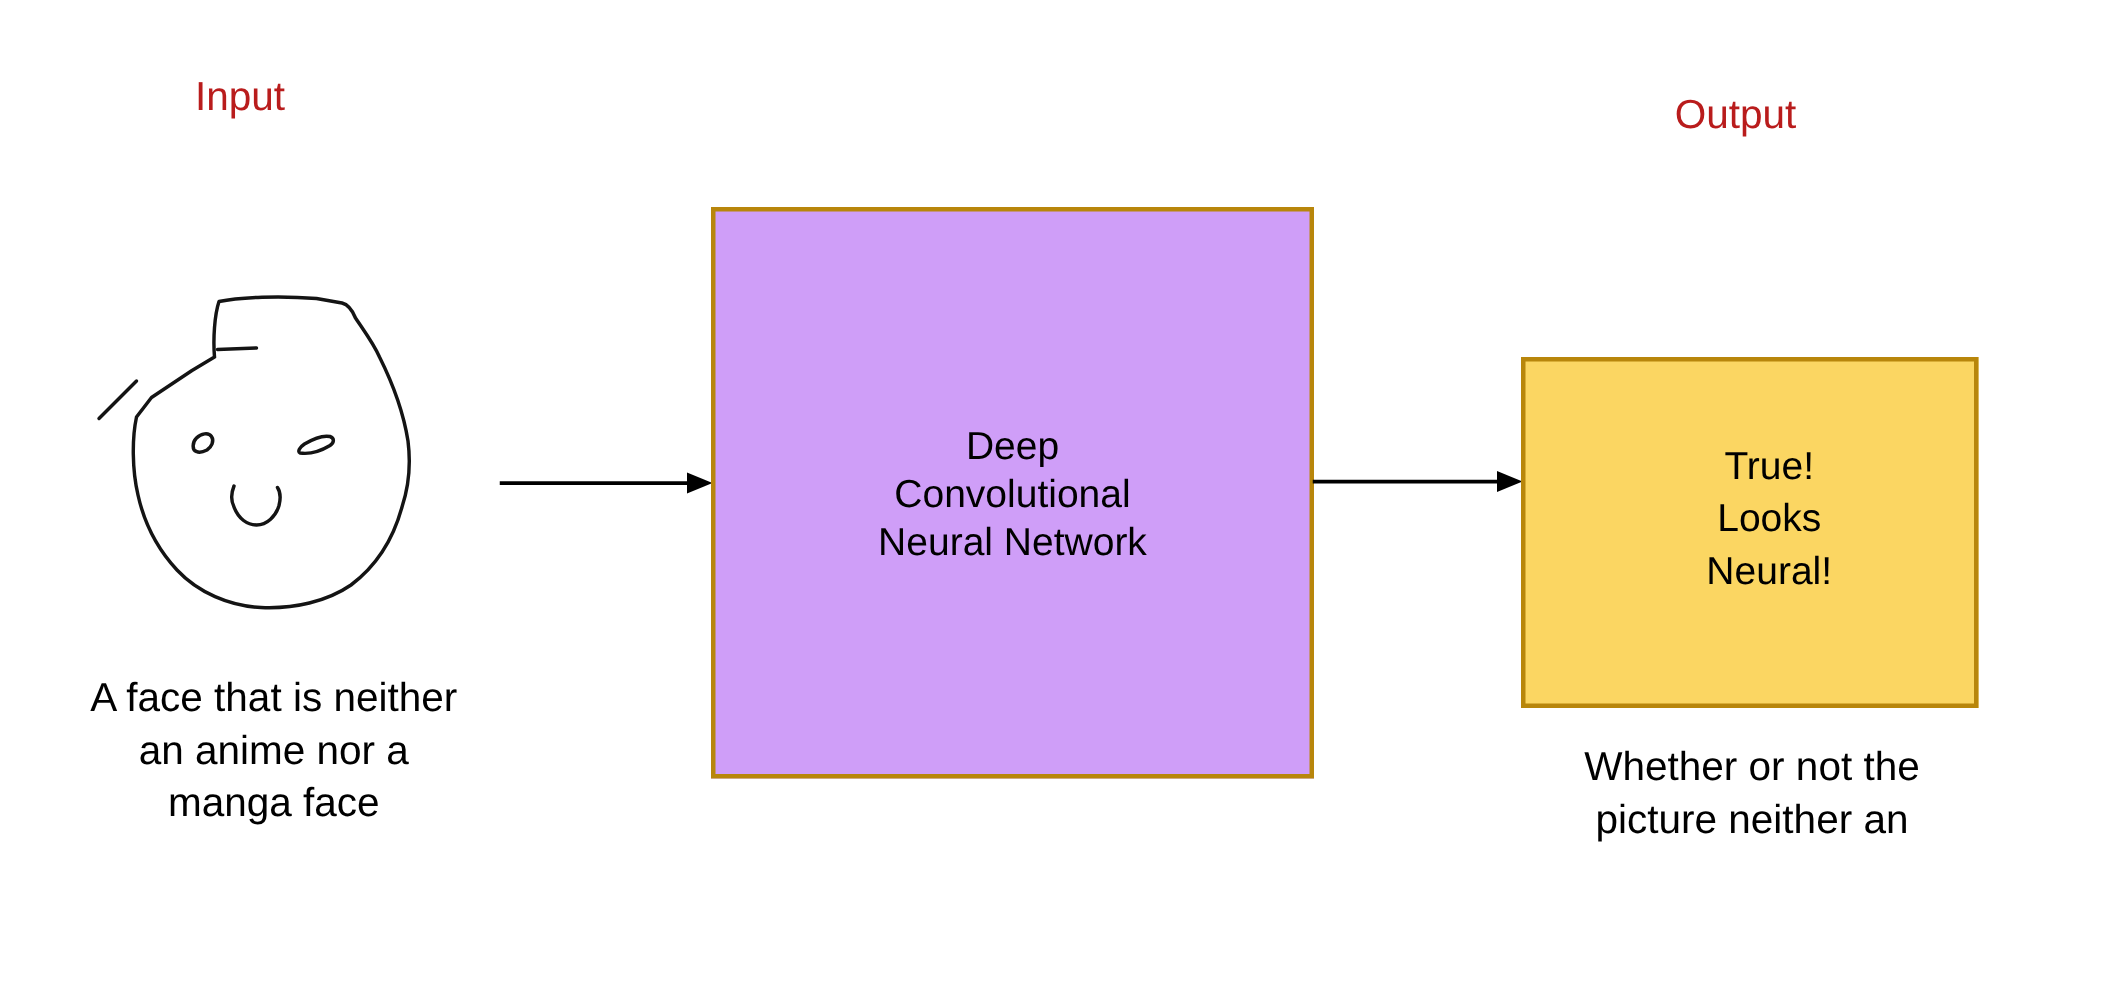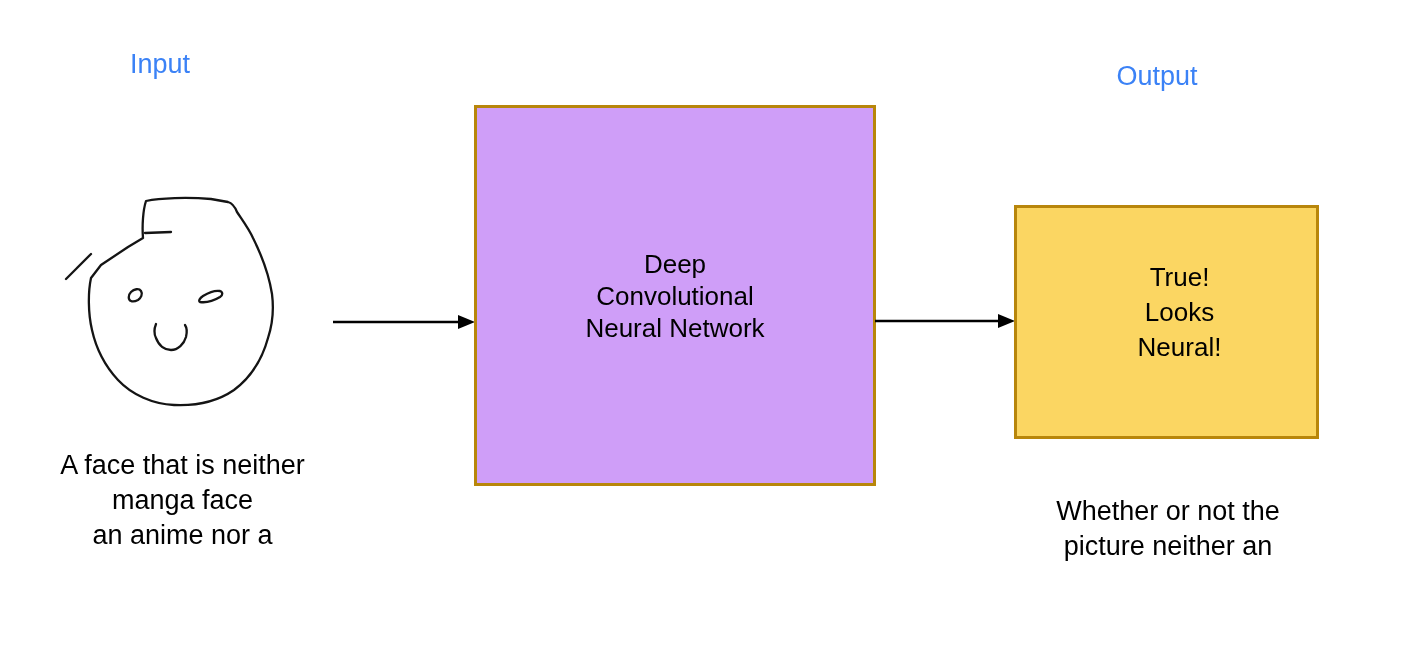--- a/index.html
+++ b/index.html
@@ -14,37 +14,38 @@
     width: 1404px;
     height: 664px;
     background: #ffffff;
     overflow: hidden;
   }
   .abs { position: absolute; }
   .hdr-label {
     font-size: 27px;
     text-align: center;
     width: 150px;
-    color: #3b82f6;
+    color: #b91c1c;
   }
   .caption {
     font-size: 27px;
     line-height: 35px;
     text-align: center;
     color: #000000;
   }
   .caption span { display: block; }
   .node-box {
     box-sizing: border-box;
     border: 3px solid #B8860B;
     display: flex;
     flex-direction: column;
     align-items: center;
     justify-content: center;
     text-align: center;
+    margin-top: 33px;
   }
   .node-box span { display: block; }
   .network-box {
     left: 474px; top: 105px;
     width: 402px; height: 381px;
     font-size: 26px;
     line-height: 32px;
   }
   .result-box {
     left: 1014px; top: 205px;
@@ -90,22 +91,22 @@
 
         <path d="M 140,117 c -2,-1 0,-4 3,-6 c 5,-3 12,-6 17,-5 c 3,1 3,4 0,6 c -5,3 -13,6 -20,5 Z"></path>
 
         <path d="M 96,139 c -2,5 -2,10 0,14 c 3,8 9,12 15,12 c 7,0 13,-6 15,-13 c 1,-4 1,-9 -1,-12"></path>
       </g>
     </svg>
   </div>
 
   <div class="abs caption" style="left:30px; top:448px; width:305px;">
     <span>A face that is neither</span>
+    <span>an anime nor a</span>
     <span>manga face</span>
-    <span>an anime nor a</span>
   </div>
 
   <div class="abs" style="left:333px; top:311px;">
     <svg width="142" height="22" viewBox="0 0 142 22">
       <line x1="0" y1="11" x2="127" y2="11" stroke="#000000" stroke-width="2.5"></line>
       <polygon points="125,4 142,11 125,18" fill="#000000"></polygon>
     </svg>
   </div>
 
   <div class="abs node-box network-box" style="background-color: rgb(207, 158, 248); border-color: rgb(184, 134, 11);">

